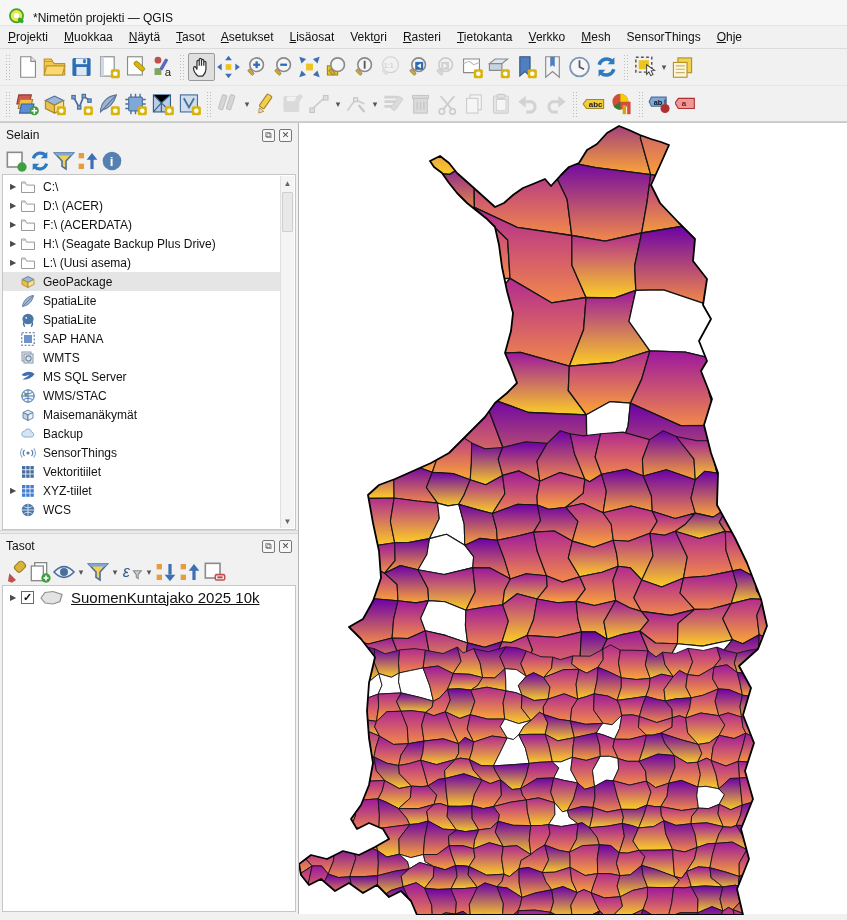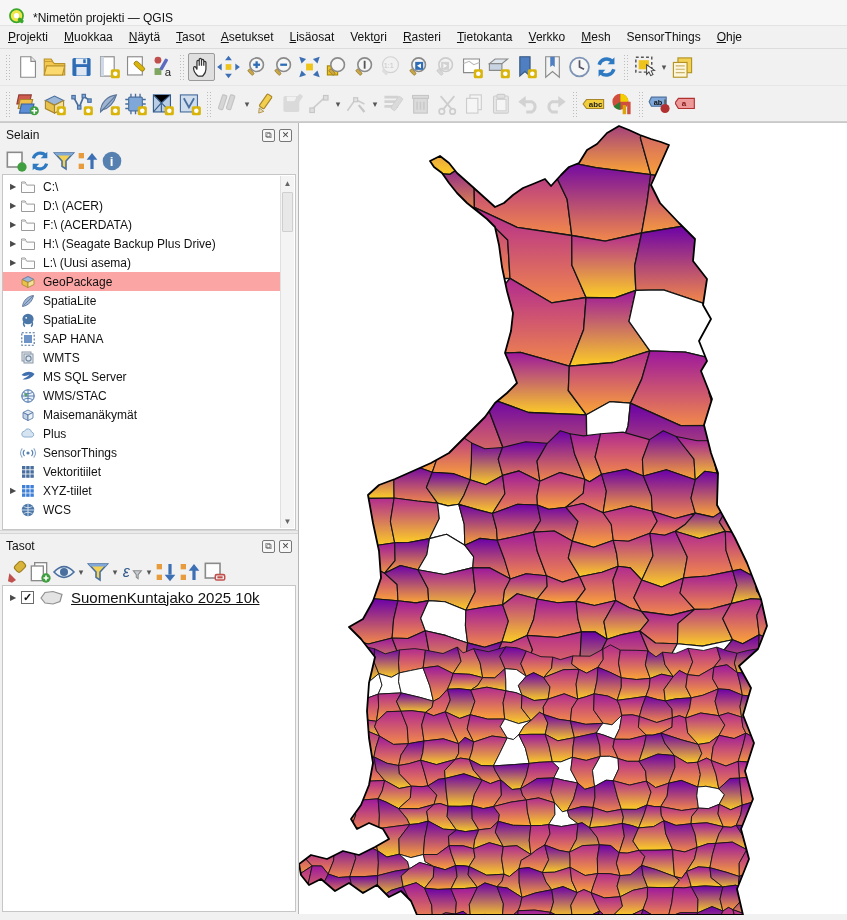--- a/index.html
+++ b/index.html
@@ -24,21 +24,21 @@
   .leftcol { width:299px; display:flex; flex-direction:column; background:#f1f1f1; border-right:1px solid #b6b6b6; }
   .panel-head { display:flex; align-items:center; height:23px; padding:12px 6px; }
   .panel-title { flex:1; font-size:12px; }
   .winbtn { width:13px; height:13px; border:1px solid #777; border-radius:2px; margin-left:4px; display:inline-flex; align-items:center; justify-content:center; font-size:9px; color:#444; background:#f7f7f7;}
   .panel-tools { display:flex; align-items:center; height:27px; padding-left:4px; }
   .ptbtn { width:24px; height:24px; display:inline-flex; align-items:center; justify-content:center; border-radius:2px;}
   .ptbtn svg { width:18px; height:18px; }
   .treewrap { position:relative; flex:1; background:#fff; border:1px solid #c6c6c6; margin:0 2px 0 2px; overflow:hidden; }
   .tree { position:absolute; left:0; top:2px; right:15px; bottom:0; overflow:hidden; }
   .trow { display:flex; align-items:center; height:19px; padding-left:4px; white-space:nowrap; }
-  .trow.sel { background:#fca5a5;align-items:center; }
+  .trow.sel { background:#e5e5e5;align-items:center; }
   .caret { width:12px; font-size:8px; color:#4a4a4a; text-align:center; }
   .ticon { width:18px; height:16px; margin-right:6px; display:inline-flex; }
   .ticon svg { width:16px; height:16px; }
   .tlabel { font-size:12px; }
   
   .sbar { position:absolute; right:1px; top:1px; bottom:1px; width:14px; background:#f4f4f4; border-left:1px solid #e0e0e0;}
   .sbtn { height:14px; display:flex; align-items:center; justify-content:center; font-size:8px; color:#666; background:#f4f4f4;}
   .sthumb { position:absolute; left:1px; right:1px; top:16px; height:40px; background:#e8e8e8; border:1px solid #cfcfcf; border-radius:1px;}
   .panel-split { height:4px; background:#eaeaea; border-top:1px solid #d5d5d5; border-bottom:1px solid #d5d5d5;}
   .tasot-body { flex:1; background:#fff; border:1px solid #c6c6c6; margin:0 2px 2px 2px; }
@@ -618,21 +618,21 @@
             </span>
             <span class="tlabel">Maisemanäkymät</span>
           </div>
           <div class="trow">
             <span class="caret"></span>
             <span class="ticon">
               <svg viewBox="0 0 16 16" style="width: 100%; height: 100%;">
                 <path d="M4 11a3 3 0 0 1 .6-5.9A3.6 3.6 0 0 1 11.5 6 2.6 2.6 0 0 1 12 11z" fill="#d6e4f2" stroke="#8fb0d0"></path>
               </svg>
             </span>
-            <span class="tlabel">Plus</span>
+            <span class="tlabel">Backup</span>
           </div>
           <div class="trow">
             <span class="caret"></span>
             <span class="ticon">
               <svg viewBox="0 0 16 16" style="width: 100%; height: 100%;">
                 <circle cx="8" cy="8" r="1.6" fill="#5580b0"></circle>
                 <path d="M4.5 5a4.6 4.6 0 0 0 0 6M11.5 5a4.6 4.6 0 0 1 0 6" fill="none" stroke="#5580b0" stroke-width="1.2"></path>
                 <path d="M2.3 3.4a7.4 7.4 0 0 0 0 9.2M13.7 3.4a7.4 7.4 0 0 1 0 9.2" fill="none" stroke="#8aa8c8" stroke-width="1.1"></path>
               </svg>
             </span>

